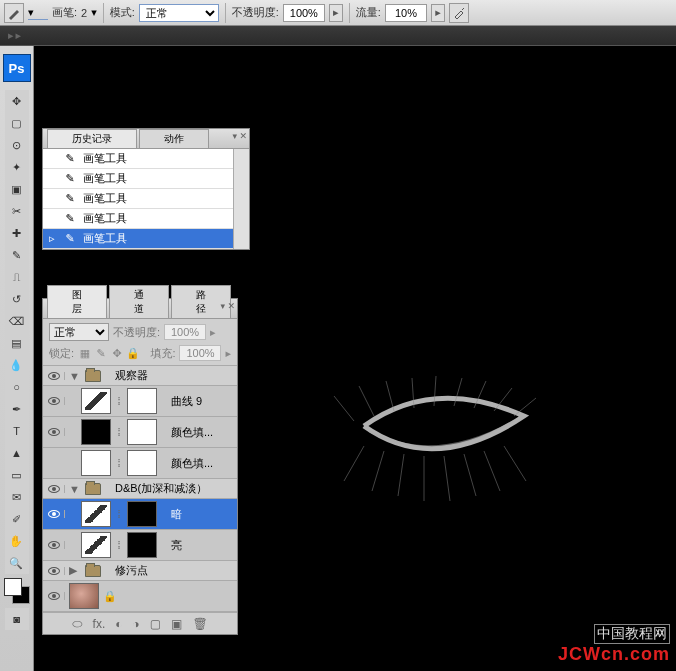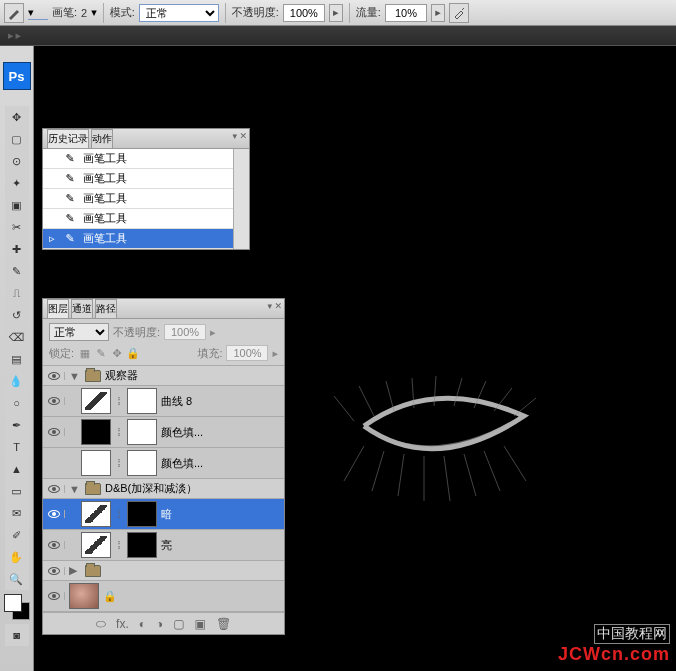--- a/index.html
+++ b/index.html
@@ -9,42 +9,42 @@
 .opt-label { color: #333; }
 .opt-select { height: 18px; border: 1px solid #7a9ac9; background: #fff; padding: 0 2px; }
 .opt-select.blue { width: 80px; }
 .opt-input { width: 42px; height: 18px; border: 1px solid #999; background: #fff; text-align: center; }
 .opt-arrow { display: inline-block; width: 14px; height: 18px; background: #e0e0e0; border: 1px solid #999; text-align: center; line-height: 14px; color: #555; }
 .divider { width: 1px; height: 20px; background: #aaa; margin: 0 2px; }
 .top-edge { height: 20px; background: linear-gradient(#3a3a3a, #2a2a2a); border-bottom: 1px solid #555; display: flex; align-items: center; padding: 0 8px; }
 .top-edge-dots { color: #666; letter-spacing: 2px; }
 .main-area { display: flex; height: calc(100% - 46px); position: relative; }
 .tool-panel { width: 34px; background: linear-gradient(#d8d8d8, #c8c8c8); border-right: 1px solid #888; display: flex; flex-direction: column; }
-.ps-logo { width: 28px; height: 28px; background: #1473e6; color: #fff; font-weight: bold; font-size: 13px; display: flex; align-items: center; justify-content: center; margin: 16px auto; border: 1px solid #0a3d7a; }
+.ps-logo { width: 28px; height: 28px; background: #1473e6; color: #fff; font-weight: bold; font-size: 13px; display: flex; align-items: center; justify-content: center; margin: 8px auto; border: 1px solid #0a3d7a; }
 .tool-btn { width: 24px; height: 22px; margin: 0 auto; display: flex; align-items: center; justify-content: center; color: #333; background: #d0d0d0; border: 1px solid transparent; cursor: pointer; }
 .tool-colors { margin: 4px auto; width: 26px; height: 26px; position: relative; }
 .fg-color { width: 18px; height: 18px; background: #fff; border: 1px solid #333; position: absolute; top: 0; left: 0; }
 .bg-color { width: 18px; height: 18px; background: #000; border: 1px solid #999; position: absolute; bottom: 0; right: 0; }
 .canvas-area { flex: 1; background: #000; position: relative; overflow: hidden; }
 .canvas-text { position: absolute; top: 300px; left: 280px; color: #ccc; font-size: 13px; text-align: center; line-height: 1.5; }
 .xx-red { color: #e02020; }
 .eye-art { position: absolute; top: 320px; left: 270px; width: 260px; height: 200px; }
 .floating-panel { position: absolute; background: #d8d8d8; border: 1px solid #888; box-shadow: 1px 1px 3px rgba(0,0,0,0.3); font-size: 11px; }
 .panel-tabs { background: linear-gradient(#e0e0e0, #c8c8c8); height: 20px; display: flex; align-items: flex-end; padding: 0 4px; border-bottom: 1px solid #999; position: relative; }
-.panel-tab { padding: 2px 0; background: #d8d8d8; border: 1px solid #999; border-bottom: none; margin-right: 2px; font-size: 10px; cursor: pointer; margin-top: 36px; }
+.panel-tab { padding: 2px 24px; background: #d8d8d8; border: 1px solid #999; border-bottom: none; margin-right: 2px; font-size: 10px; cursor: pointer; margin-top: 36px; }
 .panel-tab.active { background: #e8e8e8; }
 .panel-close { position: absolute; right: 2px; top: 2px; font-size: 9px; color: #666; cursor: pointer; }
 .history-panel { top: 82px; left: 42px; width: 208px; }
 .history-list { background: #fff; max-height: 130px; overflow-y: auto; }
 .history-item { display: flex; align-items: center; height: 20px; border-bottom: 1px solid #ddd; padding: 0 6px; cursor: pointer; }
 .history-item.selected { background: #3875d7; color: #fff; }
 .history-scroll { position: absolute; right: 0; top: 20px; bottom: 0; width: 16px; background: #e0e0e0; border-left: 1px solid #aaa; }
 .history-item .hi-icon { width: 14px; height: 14px; margin-right: 6px; display: inline-flex; align-items: center; justify-content: center; }
 .hi-indent { width: 14px; }
-.layers-panel { top: 252px; left: 42px; width: 243px; }
+.layers-panel { top: 252px; left: 42px; width: 196px; }
 .layers-controls { padding: 4px 6px; background: #d0d0d0; border-bottom: 1px solid #aaa; display: flex; flex-wrap: wrap; gap: 4px; align-items: center; }
 .layers-controls .row { display: flex; gap: 4px; align-items: center; width: 100%; }
 .lc-select { width: 60px; height: 18px; background: #e8e8e8; border: 1px solid #999; }
 .lc-label { color: #777; }
 .lc-input { width: 42px; height: 16px; border: 1px solid #bbb; background: #eee; text-align: center; color: #888; }
 .lock-icons { display: flex; gap: 2px; }
 .lock-icons span { width: 14px; height: 14px; display: inline-flex; align-items: center; justify-content: center; color: #888; }
 .layers-list { background: #c8c8c8; max-height: 320px; overflow-y: auto; }
 .layer-row { display: flex; align-items: center; min-height: 28px; border-bottom: 1px solid #aaa; }
 .layer-row.group-row { min-height: 20px; background: #d0d0d0; }
@@ -55,21 +55,21 @@
 .layer-row.selected .eye-icon { border-color: #fff; }
 .layer-row.selected .eye-icon::after { background: #fff; }
 .layer-content { flex: 1; display: flex; align-items: center; padding: 2px 4px; gap: 4px; }
 .layer-thumb { width: 30px; height: 26px; background: #fff; border: 1px solid #666; flex-shrink: 0; }
 .layer-thumb.black { background: #000; }
 .layer-thumb.adjust { background: #fff; position: relative; }
 .layer-thumb.adjust::after { content: ''; position: absolute; inset: 3px; background: linear-gradient(135deg, transparent 40%, #333 40%, #333 60%, transparent 60%); }
 .mask-thumb { width: 30px; height: 26px; background: #fff; border: 1px solid #666; flex-shrink: 0; }
 .mask-thumb.black { background: #000; }
 .link-dot { width: 8px; text-align: center; color: #666; }
-.layer-name { flex: 1; }
+.layer-name { flex: 1; margin-left: 10px; }
 .group-toggle { width: 12px; color: #666; }
 .folder-icon { width: 16px; height: 12px; background: #a89060; border: 1px solid #665; border-radius: 0 2px 0 0; flex-shrink: 0; position: relative; }
 .folder-icon::before { content: ''; position: absolute; top: -3px; left: 0; width: 7px; height: 3px; background: #a89060; border: 1px solid #665; border-bottom: none; }
 .bg-thumb { width: 30px; height: 26px; background: radial-gradient(circle at 40% 40%, #d9a89a, #8b5a4a); border: 1px solid #666; flex-shrink: 0; }
 .layers-footer { height: 22px; background: #d0d0d0; border-top: 1px solid #aaa; display: flex; align-items: center; justify-content: center; gap: 10px; padding: 0 6px; color: #666; }
 .layers-footer span { cursor: pointer; font-size: 12px; }
 .watermark-bottom { position: absolute; right: 6px; bottom: 6px; text-align: right; }
 .wm-cn { color: #ddd; font-size: 14px; border: 1px solid #888; padding: 0 2px; display: inline-block; }
 .wm-url { color: #e02020; font-size: 18px; font-weight: bold; letter-spacing: 1px; }
 .brush-mini { border-bottom: 1px solid #7a9ac9; display: inline-block; width: 20px; }
@@ -248,21 +248,21 @@
         </div>
       </div>
       <div class="layer-row">
         <div class="eye-col">
             <div class="eye-icon"></div>
           </div>
         <div class="layer-content" style="padding-left:16px">
           <div class="layer-thumb adjust"></div>
           <span class="link-dot">⁞</span>
           <div class="mask-thumb"></div>
-          <span class="layer-name">曲线 8</span>
+          <span class="layer-name">曲线 9</span>
         </div>
       </div>
       <div class="layer-row">
         <div class="eye-col">
             <div class="eye-icon"></div>
           </div>
         <div class="layer-content" style="padding-left:16px">
           <div class="layer-thumb black"></div>
           <span class="link-dot">⁞</span>
           <div class="mask-thumb"></div>
@@ -312,20 +312,21 @@
         </div>
       </div>
 
       <div class="layer-row group-row">
         <div class="eye-col">
             <div class="eye-icon"></div>
           </div>
         <div class="layer-content">
           <span class="group-toggle">▶</span>
           <div class="folder-icon"></div>
+          <span class="layer-name">修污点</span>
         </div>
       </div>
 
       <div class="layer-row">
         <div class="eye-col">
             <div class="eye-icon"></div>
           </div>
         <div class="layer-content">
           <div class="bg-thumb"></div>
           <span style="color:#666">🔒</span>

